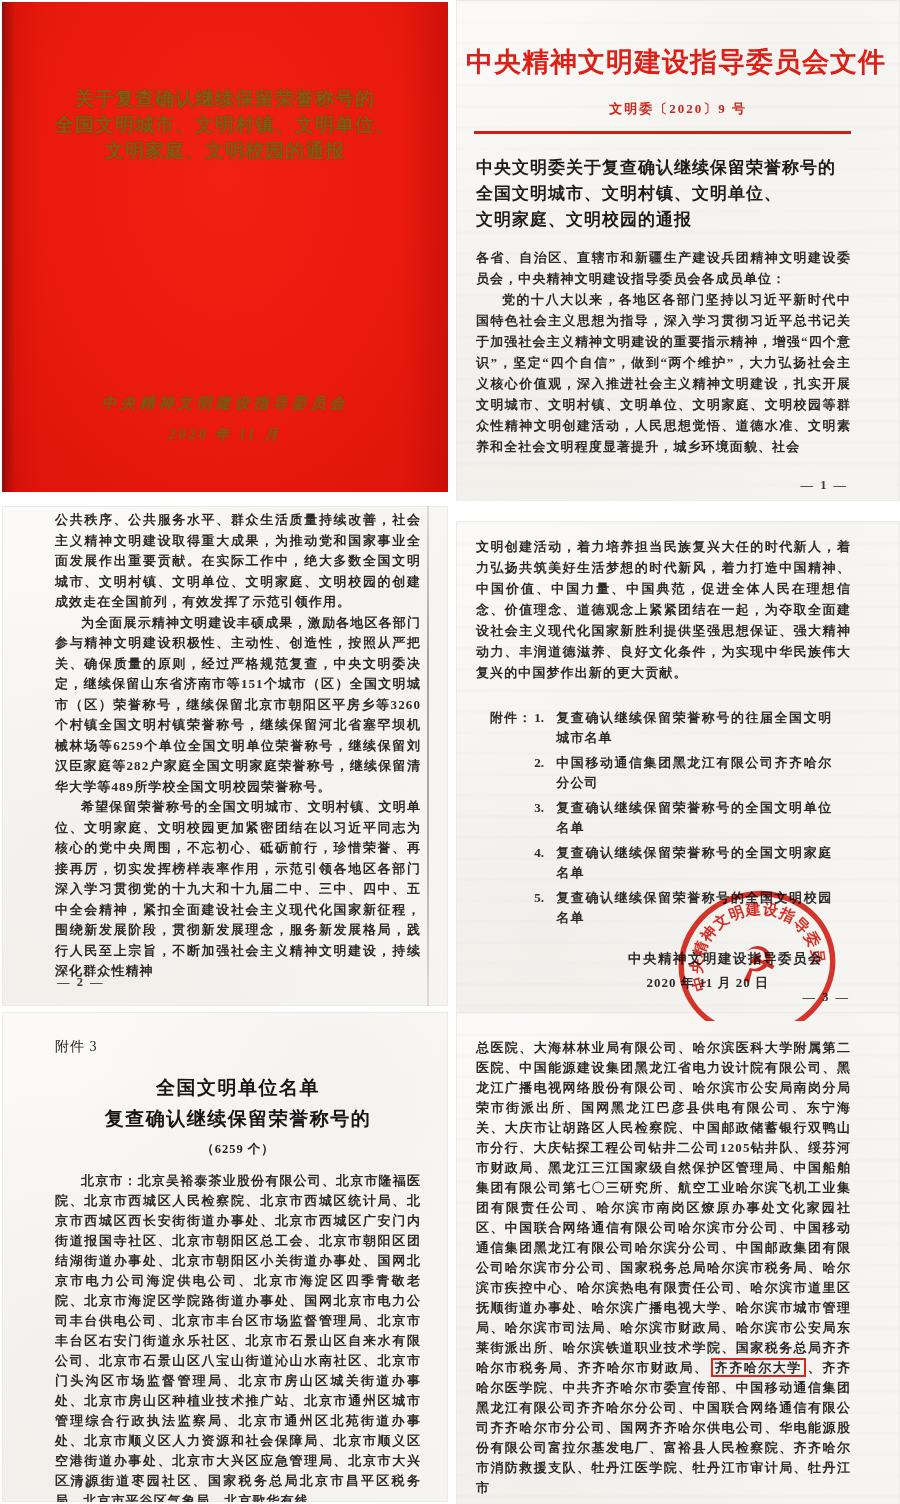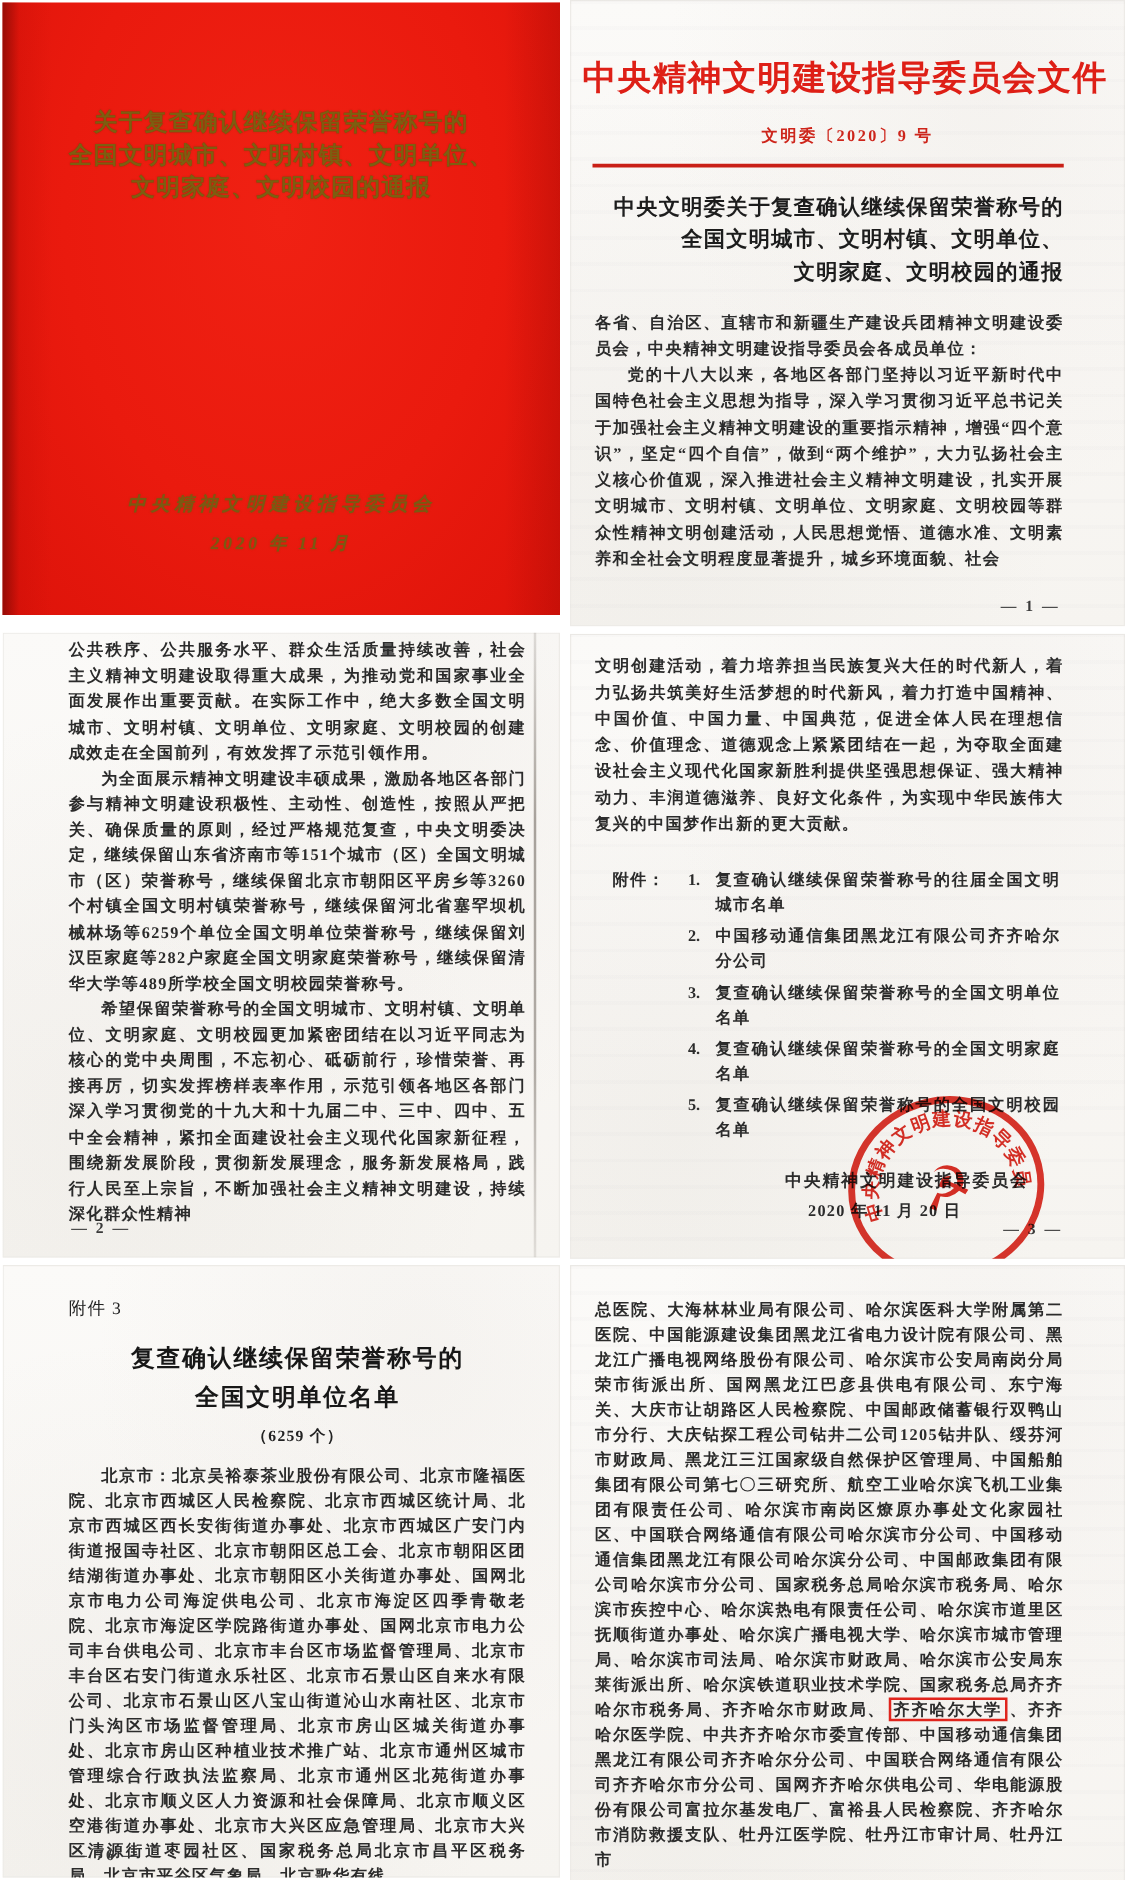--- a/index.html
+++ b/index.html
@@ -38,35 +38,35 @@
   .body-text p{margin:0;}
   p.indent{text-indent:2em;}
   .page-no{position:absolute;font-size:12.5px;letter-spacing:2px;color:#3a3a3a;font-weight:600;}
   
   .p1{left:456px;top:0;width:444px;height:501px;}
   .doc-header{margin:44px 6px 0 2px;text-align:center;color:#de1f16;
         font-family:"Liberation Sans","DejaVu Sans",sans-serif;
         font-size:27px;font-weight:900;letter-spacing:1px;}
   .doc-no{margin-top:20px;text-align:center;color:#ce241a;font-size:13px;font-weight:700;letter-spacing:2px;}
   .red-rule{margin:13px 49px 0 18px;height:3px;background:#c92017;}
-  .doc-title{margin-top:21px;text-align:right;color:#1c1c1c;
-        font-family:Liberation Mono, monospace;
+  .doc-title{margin-top:21px;text-align:left;color:#1c1c1c;
+        font-family:Liberation Sans, sans-serif;
         font-size:17px;font-weight:700;line-height:26px;letter-spacing:1px;}
   .p1 .body-text{margin-top:14px;}
   .p1 .page-no{right:52px;bottom:8px;}
   
   .p2{left:2px;top:506px;width:446px;height:500px;}
   .p2 .body-text{padding-top:4px;line-height:20.5px;}
   .p2 .page-no{left:55px;bottom:16px;}
   .spine{position:absolute;top:0;bottom:0;right:19px;width:2px;
         background:linear-gradient(180deg, rgba(70,60,50,0.15), rgba(70,60,50,0.45) 30%, rgba(70,60,50,0.40) 70%, rgba(70,60,50,0.12));}
   
-  .p3{left:456px;top:507px;width:444px;height:500px;}
+  .p3{left:456px;top:521px;width:444px;height:500px;}
   .p3 .body-text{padding-top:15px;}
-  .att-block{margin:25px 0 0 14px;display:flex;gap:16px;}
+  .att-block{margin:25px 0 0 14px;display:flex;}
   .att-label{font-size:13px;font-weight:700;color:#2b2b2b;letter-spacing:1.1px;line-height:20px;white-space:nowrap;}
   .att-items{margin-left:2px;}
   .att-item{display:flex;margin-bottom:5px;}
   .att-num{width:22px;font-size:13px;font-weight:700;color:#2b2b2b;line-height:20px;}
   .att-text{width:276px;font-size:13px;font-weight:600;color:#2b2b2b;line-height:20px;letter-spacing:1.1px;text-align:justify;}
   .sign-block{margin-top:17px;text-align:right;padding-right:28px;position:relative;z-index:1;}
   .sign-org{font-size:13.5px;font-weight:700;letter-spacing:1.5px;color:#2b2b2b;}
   .sign-date{font-size:13px;font-weight:600;letter-spacing:1px;color:#2b2b2b;margin:6px 54px 0 0;}
   .p3 .page-no{right:50px;bottom:16px;}
   .seal{position:absolute;left:213px;top:360px;z-index:2;mix-blend-mode:multiply;opacity:.95;}
@@ -178,22 +178,22 @@
         <text x="88" y="99" font-size="46" fill="#d8190e" text-anchor="middle" opacity="0.95">☭</text>
       </g>
     </svg>
     <div class="page-no">— 3 —</div>
   </section>
 
   <section class="page p76">
     <div class="content-l">
       <div class="att3-label">附件 3</div>
       <div class="list-title">
+        <div>全国文明单位名单</div>
         <div>复查确认继续保留荣誉称号的</div>
-        <div>全国文明单位名单</div>
       </div>
       <div class="list-count">（6259 个）</div>
       <div class="body-text">
         <p class="indent"><span class="region">北京市：</span><span>北京吴裕泰茶业股份有限公司、北京市隆福医院、北京市西城区人民检察院、北京市西城区统计局、北京市西城区西长安街街道办事处、北京市西城区广安门内街道报国寺社区、北京市朝阳区总工会、北京市朝阳区团结湖街道办事处、北京市朝阳区小关街道办事处、国网北京市电力公司海淀供电公司、北京市海淀区四季青敬老院、北京市海淀区学院路街道办事处、国网北京市电力公司丰台供电公司、北京市丰台区市场监督管理局、北京市丰台区右安门街道永乐社区、北京市石景山区自来水有限公司、北京市石景山区八宝山街道沁山水南社区、北京市门头沟区市场监督管理局、北京市房山区城关街道办事处、北京市房山区种植业技术推广站、北京市通州区城市管理综合行政执法监察局、北京市通州区北苑街道办事处、北京市顺义区人力资源和社会保障局、北京市顺义区空港街道办事处、北京市大兴区应急管理局、北京市大兴区清源街道枣园社区、国家税务总局北京市昌平区税务局、北京市平谷区气象局、北京歌华有线</span></p>
       </div>
     </div>
     <div class="page-no">— 76 —</div>
   </section>
 
   <section class="page p107">

